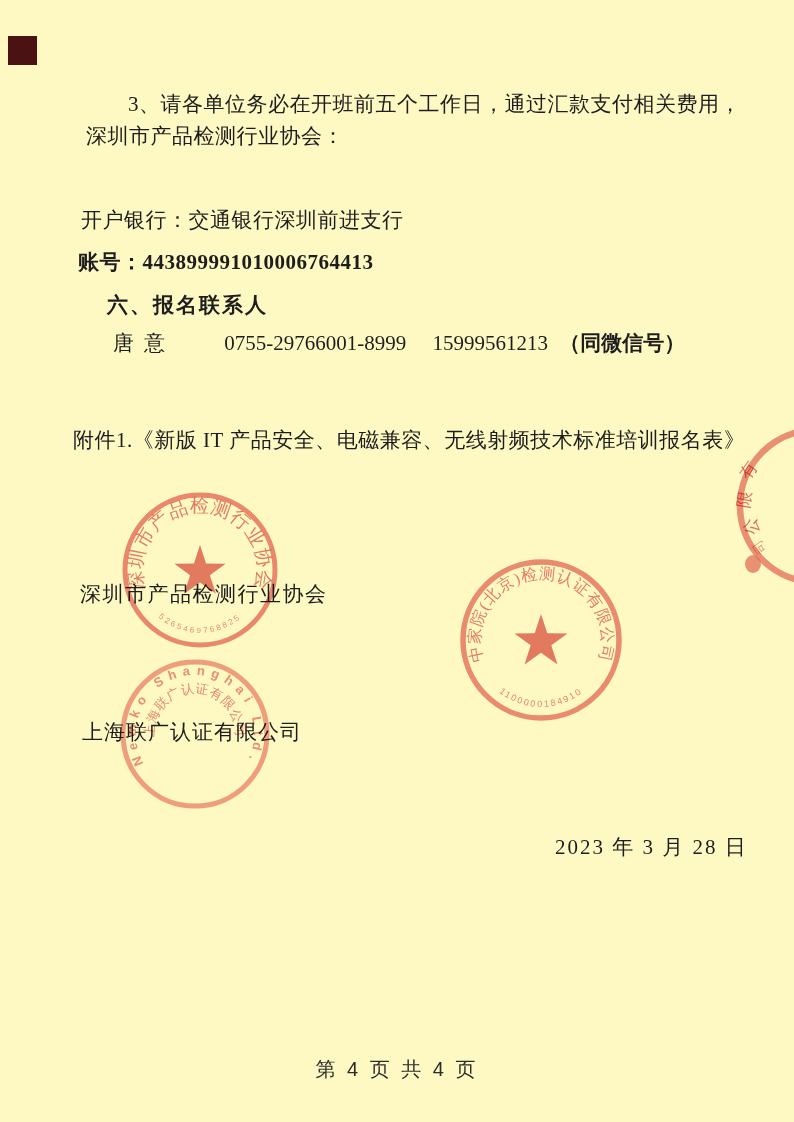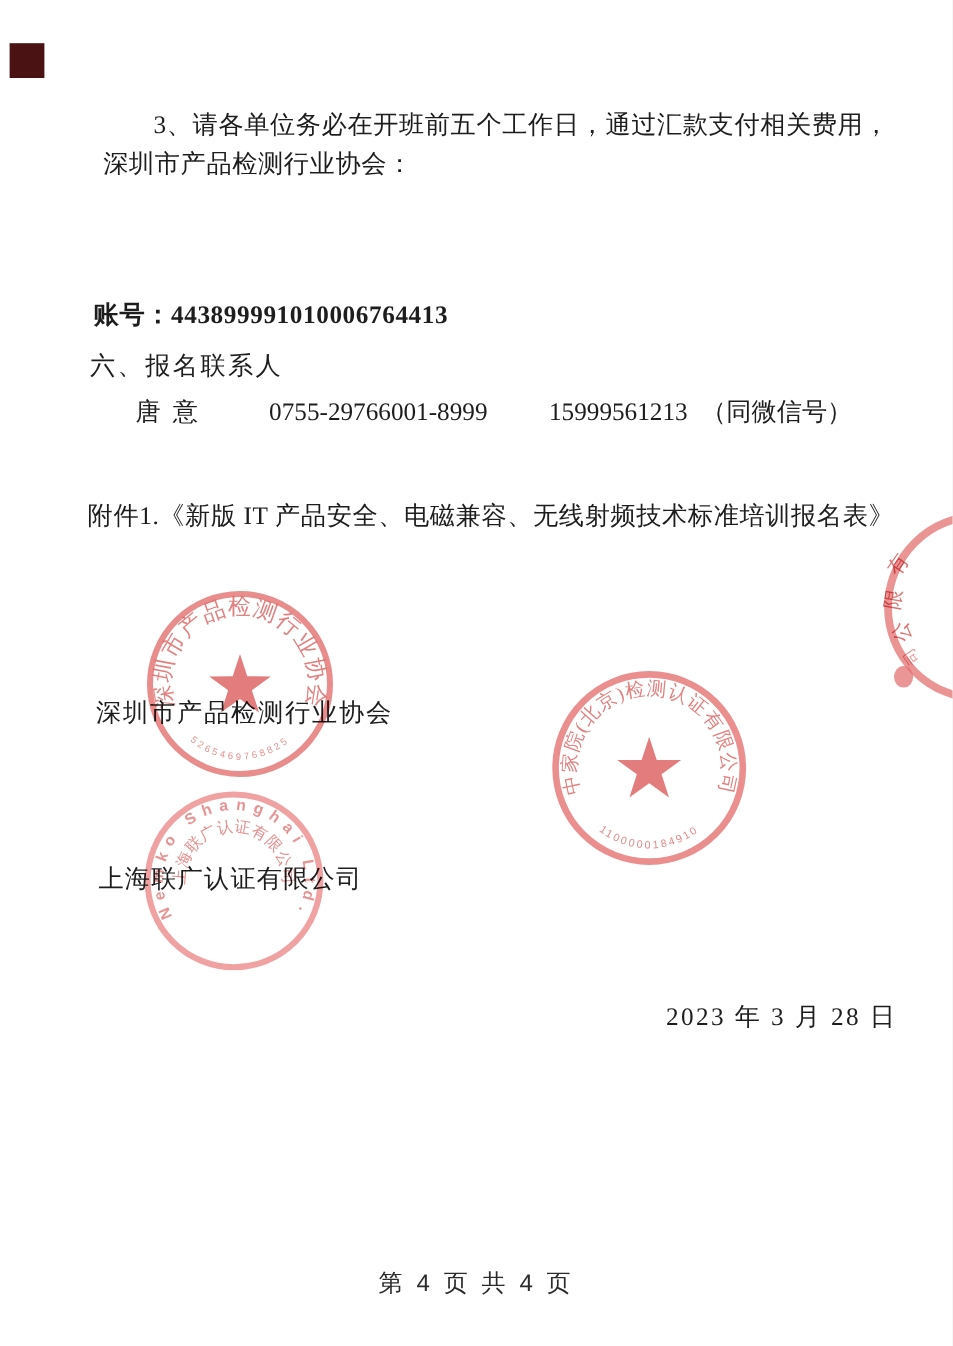--- a/index.html
+++ b/index.html
@@ -1,27 +1,27 @@
 <!DOCTYPE html>
 <html><head>
 <meta charset="utf-8">
 <style>
   html,body { margin:0; padding:0; background:#e8e8e8; }
   .page {
     position:relative; width:794px; height:1122px; margin:0 auto;
-    background:#ffffff; overflow:hidden;
+    background:#fef9c3; overflow:hidden;
     font-family:"Liberation Serif","DejaVu Serif",serif;
     color:#1d1d1d;
   }
   .line { position:absolute; white-space:nowrap; font-size:21px; letter-spacing:0.5px; }
-  .heading { font-family:"Liberation Sans","DejaVu Sans",sans-serif; font-weight:normal; letter-spacing:2px; }
+  .heading { font-family:"Liberation Sans","DejaVu Sans",sans-serif; font-weight:bold; letter-spacing:2px;margin-left:32px; }
   .contact-line { position:absolute; white-space:nowrap; font-size:21px; }
   .contact-line .name { letter-spacing:10px; margin-right:44px; }
-  .contact-line .phone { margin-right:46px; }
-  .contact-line .note { margin-left:6px; }
+  .contact-line .phone { margin-right:21px; }
+  .contact-line .note { margin-left:6px;font-weight:bold; }
   .footer {
     position:absolute; left:0; right:0; text-align:center;
     font-family:"Liberation Sans","DejaVu Sans",sans-serif;
     font-size:20px; letter-spacing:3px; color:#2b2b2b;
   }
   .artifact-square { position:absolute; left:8px; top:36px; width:29px; height:29px; background:#4a1212; }
   .seal { position:absolute; mix-blend-mode:multiply; opacity:0.85; }
   .seal text { font-family:"Liberation Serif","DejaVu Serif",serif; }
   .seal .latin { font-family:"Liberation Sans","DejaVu Sans",sans-serif; font-weight:bold; }
   .seal .digits { font-family:"Liberation Sans","DejaVu Sans",sans-serif; }
@@ -29,31 +29,32 @@
 </style>
 </head>
 <body>
 
 <div class="page">
 
   <div class="artifact-square"></div>
 
   <div class="line" style="left:128px; top:90px;">3、请各单位务必在开班前五个工作日，通过汇款支付相关费用，</div>
   <div class="line" style="left:86px;  top:122px;">深圳市产品检测行业协会：</div>
+  <div class="line" style="left:81px;  top:206px;">开户银行：交通银行深圳前进支行</div>
   <div class="line" style="left:78px;  top:248px;font-weight:bold;">账号：443899991010006764413</div>
   <div class="line heading" style="left:75px; top:291px;">六、报名联系人</div>
 
   <div class="contact-line" style="left:113px; top:329px;">
     <span class="name">唐意</span>
     <span class="phone">0755-29766001-8999</span>
     <span class="mobile">15999561213</span>
     <span class="note">（同微信号）</span>
   </div>
 
-  <div class="line" style="left:73px; top:416px;">附件1.《新版 IT 产品安全、电磁兼容、无线射频技术标准培训报名表》</div>
+  <div class="line" style="left:73px; top:426px;">附件1.《新版 IT 产品安全、电磁兼容、无线射频技术标准培训报名表》</div>
 
   <div class="line" style="left:80px;  top:580px; letter-spacing:1.5px;">深圳市产品检测行业协会</div>
   <div class="line" style="left:82px;  top:718px; letter-spacing:1px;">上海联广认证有限公司</div>
 
   <div class="line" style="left:555px; top:833px; letter-spacing:2px;">2023 年 3 月 28 日</div>
 
   <div class="footer" style="top:1056px;">第 4 页 共 4 页</div>
 
   <svg class="seal" style="left:122px; top:492px;" width="156" height="156" viewBox="0 0 156 156">
     <defs>

